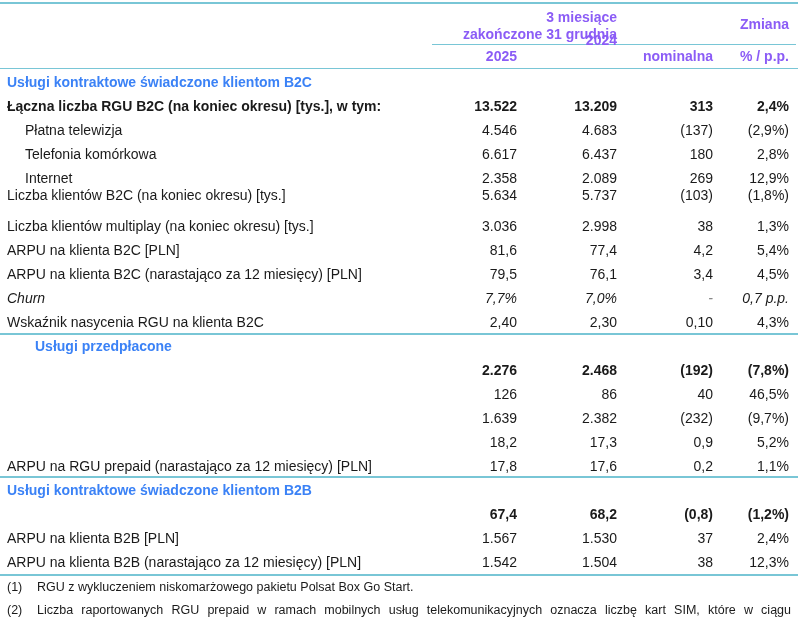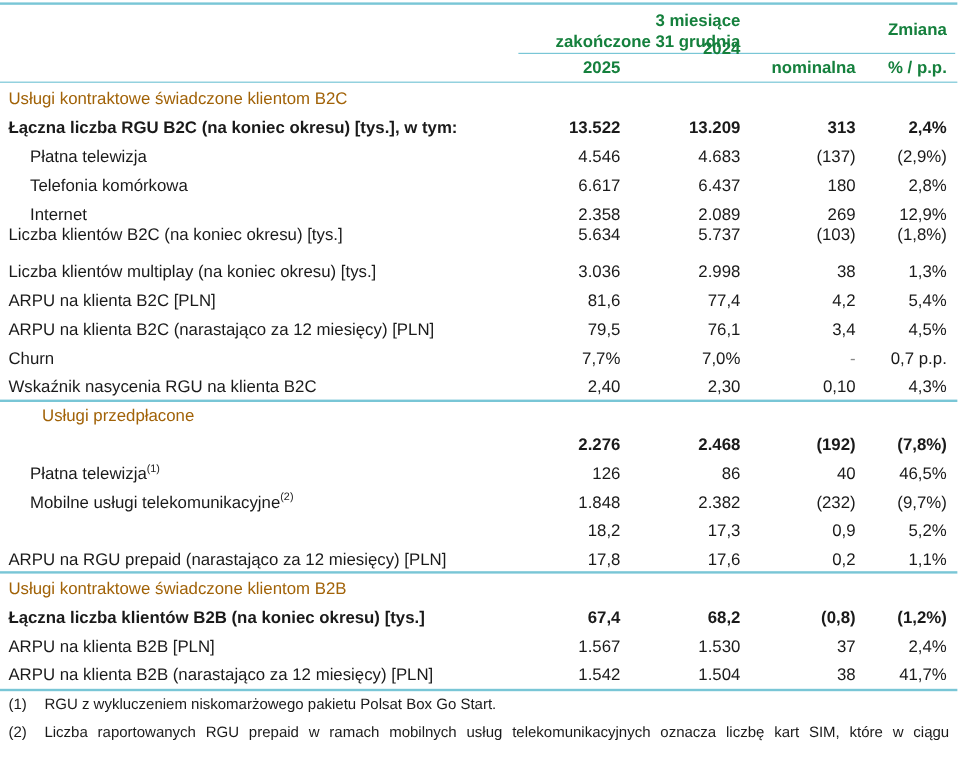--- a/index.html
+++ b/index.html
@@ -4,31 +4,31 @@
 <style>
   html, body { margin: 0; padding: 0; background: #ffffff; }
   body {
     width: 798px; height: 636px; overflow: hidden;
     font-family: "Liberation Sans", sans-serif;
     font-size: 14px; color: #1a1a1a;
     position: relative;
   }
   .hline { position: absolute; height: 0; border-top: 2px solid #79C6D6; }
   .hline.thin { border-top-width: 1.5px; }
-  .hdr { position: absolute; color: #15803d; font-weight: bold; font-size: 14px; text-align: right; line-height: 17px; }
+  .hdr { position: absolute; color: #8b5cf6; font-weight: bold; font-size: 14px; text-align: right; line-height: 17px; }
   .row { position: absolute; left: 0; width: 798px; height: 24px; }
   .row .lbl { position: absolute; left: 7px; top: 0; line-height: 24px; white-space: nowrap; }
   .row .lbl.indent { left: 25px; }
   .row .num { position: absolute; top: 0; line-height: 24px; text-align: right; white-space: nowrap; }
   .c1 { right: 281px; }
   .c2 { right: 181px; }
   .c3 { right: 85px; }
   .c4 { right: 9px; }
   .row.bold { font-weight: bold; }
-  .section-title { color: #a16207; font-weight: normal; }
+  .section-title { color: #3b82f6; font-weight: bold; }
   sup { font-size: 9px; vertical-align: 6px; line-height: 0; }
   .fn { position: absolute; left: 7px; width: 784px; font-size: 12.5px; line-height: 17px; }
   .fn .fn-mark { position: absolute; left: 0; top: 0; }
   .fn .fn-text { margin-left: 30px; text-align: justify; display: block; }
   .fn-text.justify-last { text-align-last: justify; }
 </style>
 </head>
 <body>
 
 <div class="hline" style="left:0; width:798px; top:2px;"></div>
@@ -100,21 +100,21 @@
     <span class="num c3">4,2</span>
     <span class="num c4">5,4%</span>
   </div>
   <div class="row" style="top:262px;">
     <span class="lbl">ARPU na klienta B2C (narastająco za 12 miesięcy) [PLN]</span>
     <span class="num c1">79,5</span>
     <span class="num c2">76,1</span>
     <span class="num c3">3,4</span>
     <span class="num c4">4,5%</span>
   </div>
-  <div class="row" style="top:286px;">
+  <div class="row" style="top:286px;font-style:italic;">
     <span class="lbl">Churn</span>
     <span class="num c1">7,7%</span>
     <span class="num c2">7,0%</span>
     <span class="num c3" style="color:#888;">-</span>
     <span class="num c4">0,7 p.p.</span>
   </div>
   <div class="row" style="top:310px;">
     <span class="lbl">Wskaźnik nasycenia RGU na klienta B2C</span>
     <span class="num c1">2,40</span>
     <span class="num c2">2,30</span>
@@ -129,29 +129,27 @@
   <div class="row" style="top:334px;margin-left:28px;">
     <span class="lbl section-title">Usługi przedpłacone</span>
   </div>
   <div class="row bold" style="top:358px;">
     <span class="num c1">2.276</span>
     <span class="num c2">2.468</span>
     <span class="num c3">(192)</span>
     <span class="num c4">(7,8%)</span>
   </div>
   <div class="row" style="top:382px;">
-    <span class="lbl indent"><span>Płatna telewizja</span><sup>(1)</sup></span>
     <span class="num c1">126</span>
     <span class="num c2">86</span>
     <span class="num c3">40</span>
     <span class="num c4">46,5%</span>
   </div>
   <div class="row" style="top:406px;">
-    <span class="lbl indent"><span>Mobilne usługi telekomunikacyjne</span><sup>(2)</sup></span>
-    <span class="num c1">1.848</span>
+    <span class="num c1">1.639</span>
     <span class="num c2">2.382</span>
     <span class="num c3">(232)</span>
     <span class="num c4">(9,7%)</span>
   </div>
   <div class="row" style="top:430px;">
     <span class="num c1">18,2</span>
     <span class="num c2">17,3</span>
     <span class="num c3">0,9</span>
     <span class="num c4">5,2%</span>
   </div>
@@ -164,39 +162,38 @@
   </div>
 </div>
 
 <div class="hline" style="left:0; width:798px; top:476px;"></div>
 
 <div>
   <div class="row" style="top:478px;">
     <span class="lbl section-title">Usługi kontraktowe świadczone klientom B2B</span>
   </div>
   <div class="row bold" style="top:502px;">
-    <span class="lbl">Łączna liczba klientów B2B (na koniec okresu) [tys.]</span>
     <span class="num c1">67,4</span>
     <span class="num c2">68,2</span>
     <span class="num c3">(0,8)</span>
     <span class="num c4">(1,2%)</span>
   </div>
   <div class="row" style="top:526px;">
     <span class="lbl">ARPU na klienta B2B [PLN]</span>
     <span class="num c1">1.567</span>
     <span class="num c2">1.530</span>
     <span class="num c3">37</span>
     <span class="num c4">2,4%</span>
   </div>
   <div class="row" style="top:550px;">
     <span class="lbl">ARPU na klienta B2B (narastająco za 12 miesięcy) [PLN]</span>
     <span class="num c1">1.542</span>
     <span class="num c2">1.504</span>
     <span class="num c3">38</span>
-    <span class="num c4">41,7%</span>
+    <span class="num c4">12,3%</span>
   </div>
 </div>
 
 <div class="hline" style="left:0; width:798px; top:574px;"></div>
 
 <div>
   <div class="fn" style="top:579px;">
     <span class="fn-mark">(1)</span>
     <span class="fn-text">RGU z wykluczeniem niskomarżowego pakietu Polsat Box Go Start.</span>
   </div>

